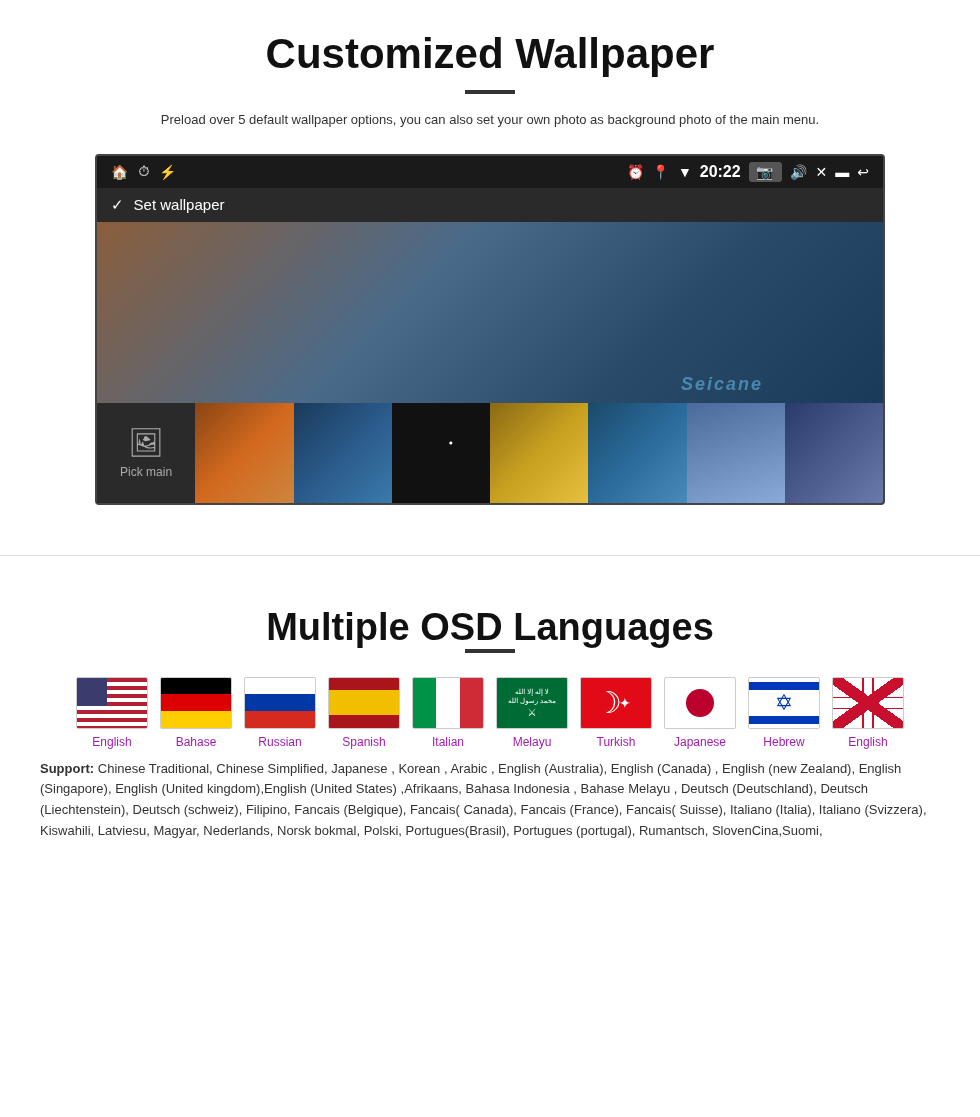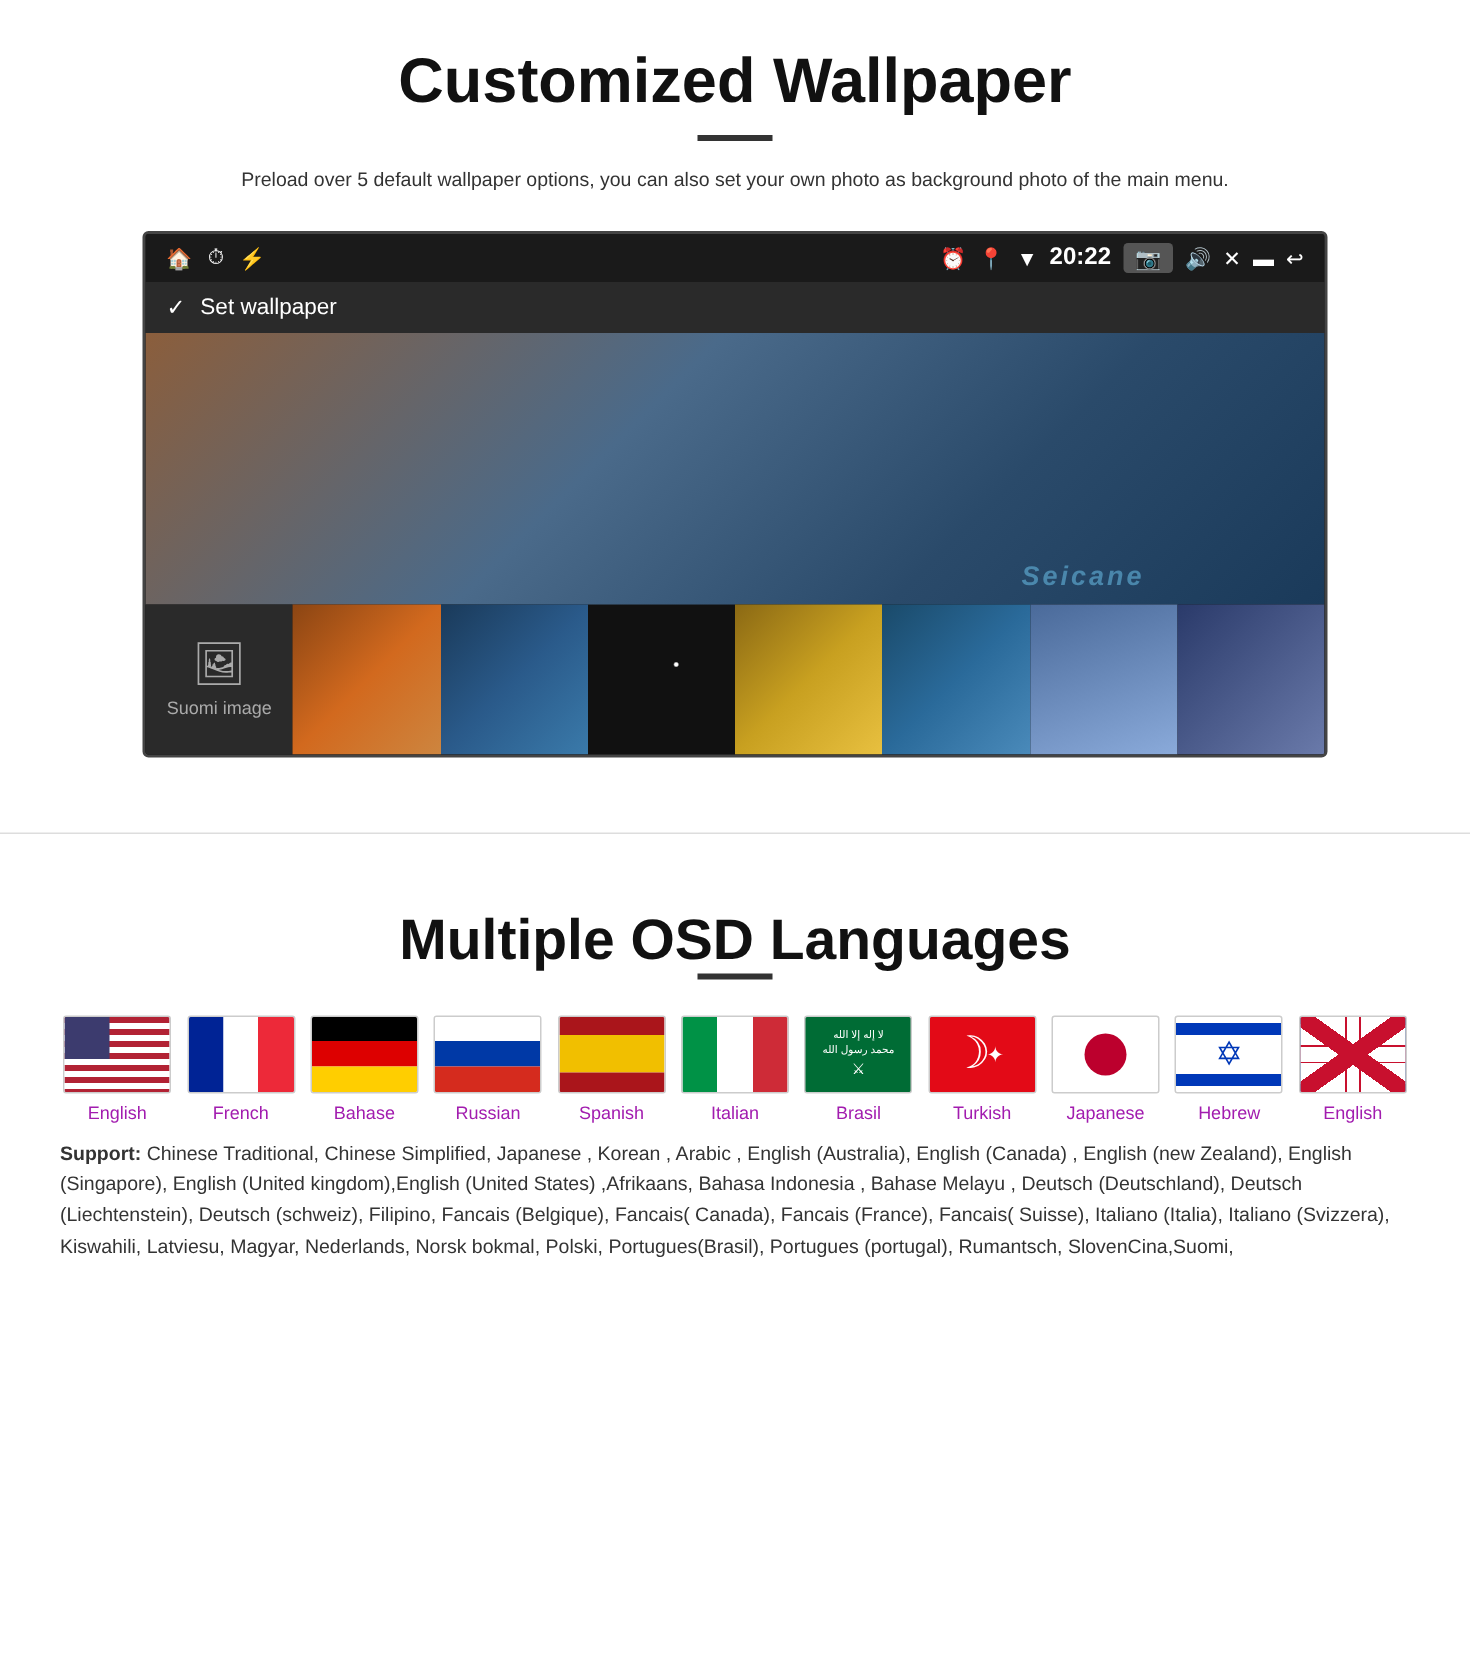--- a/index.html
+++ b/index.html
@@ -398,21 +398,21 @@
       <span>Set wallpaper</span>
     </div>
 
     <div class="wallpaper-main">
       <div class="seicane-watermark">Seicane</div>
     </div>
 
     <div class="wallpaper-thumbnails">
       <div class="thumb thumb-pick">
         <span class="pick-icon">🖼</span>
-        <span>Suomi image</span>
+        <span>Pick main</span>
       </div>
       <div class="thumb thumb-1"></div>
       <div class="thumb thumb-2"></div>
       <div class="thumb thumb-3"></div>
       <div class="thumb thumb-4"></div>
       <div class="thumb thumb-5"></div>
       <div class="thumb thumb-6"></div>
       <div class="thumb thumb-7"></div>
     </div>
   </div>
@@ -427,28 +427,20 @@
   <div class="flags-row">
 
     <div class="flag-item">
       <div class="flag-box flag-usa">
         <div class="flag-usa-stripes"></div>
         <div class="flag-usa-canton"></div>
       </div>
       <span class="flag-label">English</span>
     </div>
 
-    <div class="flag-item">
-      <div class="flag-box flag-france">
-        <div class="stripe blue"></div>
-        <div class="stripe white"></div>
-        <div class="stripe red"></div>
-      </div>
-      <span class="flag-label">French</span>
-    </div>
 
     <div class="flag-item">
       <div class="flag-box flag-germany">
         <div class="stripe black"></div>
         <div class="stripe red"></div>
         <div class="stripe gold"></div>
       </div>
       <span class="flag-label">Bahase</span>
     </div>
 
@@ -480,21 +472,21 @@
       <span class="flag-label">Italian</span>
     </div>
 
     <div class="flag-item">
       <div class="flag-box flag-saudi">
         <div style="display:flex;flex-direction:column;align-items:center;justify-content:center;height:100%;gap:2px;">
           <div style="color:#fff;font-size:7px;line-height:1.3;text-align:center;">لا إله إلا الله<br>محمد رسول الله</div>
           <div style="color:#fff;font-size:10px;">⚔</div>
         </div>
       </div>
-      <span class="flag-label">Brasil</span>
+      <span class="flag-label">Melayu</span>
     </div>
 
     <div class="flag-item">
       <div class="flag-box flag-turkey">
         <span style="color:#fff;font-size:30px;line-height:1;">☽</span>
         <span style="color:#fff;font-size:14px;position:absolute;left:38px;">✦</span>
       </div>
       <span class="flag-label">Turkish</span>
     </div>
 

